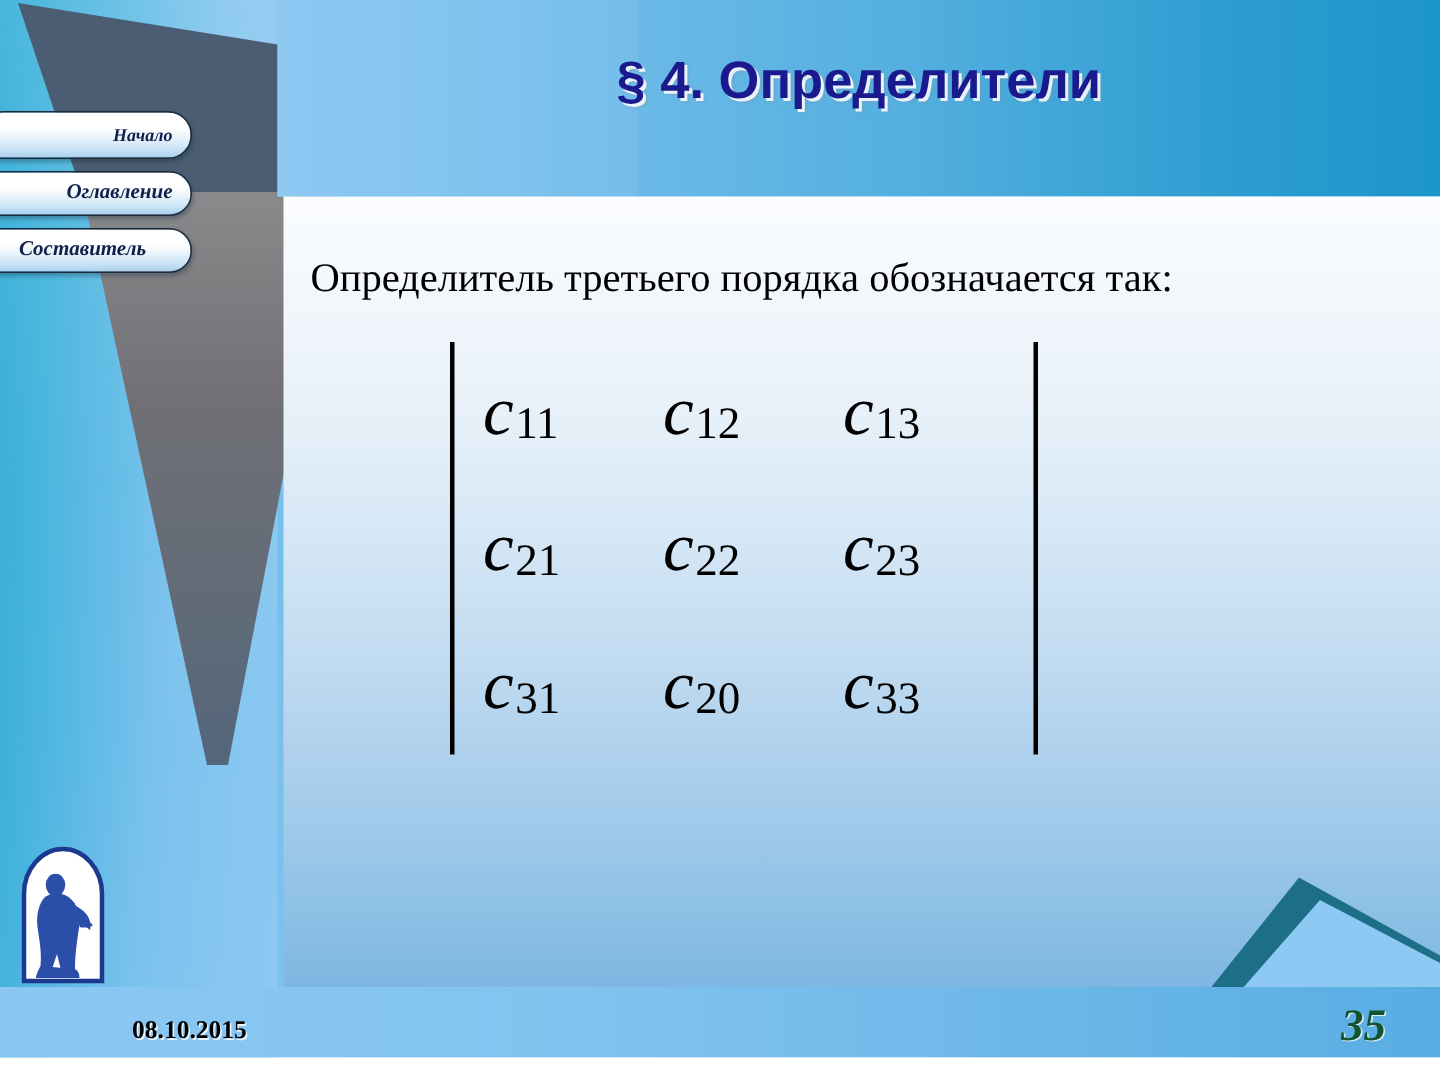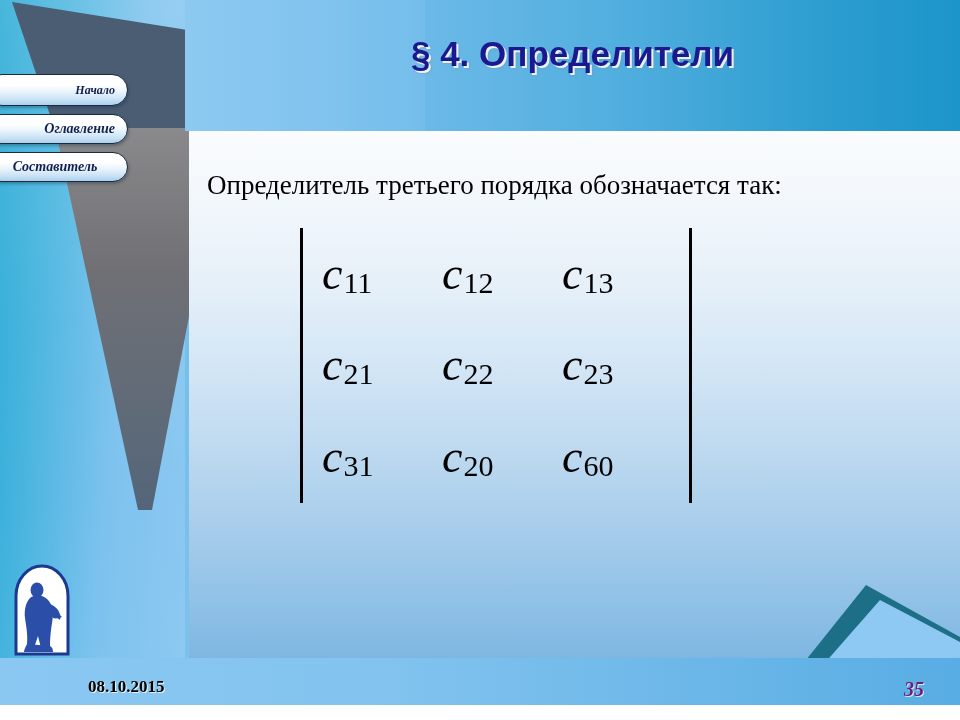--- a/index.html
+++ b/index.html
@@ -211,24 +211,24 @@
     font-family: "Liberation Serif", serif;
     font-size: 17px;
     font-weight: bold;
     color: #000000;
     text-shadow: 1px 1px 0px rgba(255,255,255,0.8);
   }
   .page-num {
     position: absolute;
     right: 36px; bottom: 4px;
     font-family: "Liberation Serif", serif;
-    font-size: 20px;
+    font-size: 30px;
     font-style: italic;
     font-weight: bold;
-    color: #701a75;
+    color: #14532d;
     text-shadow: 1px 1px 0px rgba(255,255,255,0.75);
     margin-left: 16px;
   }
 
   
   .deco-teal {
     position: absolute;
     right: 0; bottom: 0;
     width: 190px; height: 120px;
     background: #1d6f88;
@@ -296,21 +296,21 @@
       <div class="det-cell">
           <span>c</span>
           <span class="sub">31</span>
         </div>
       <div class="det-cell">
           <span>c</span>
           <span class="sub">20</span>
         </div>
       <div class="det-cell">
           <span>c</span>
-          <span class="sub">60</span>
+          <span class="sub">33</span>
         </div>
     </div>
   </div>
 
   <div class="nav">
     <div class="nav-btn b1">
       <span>Начало</span>
     </div>
     <div class="nav-btn b2">
       <span>Оглавление</span>

